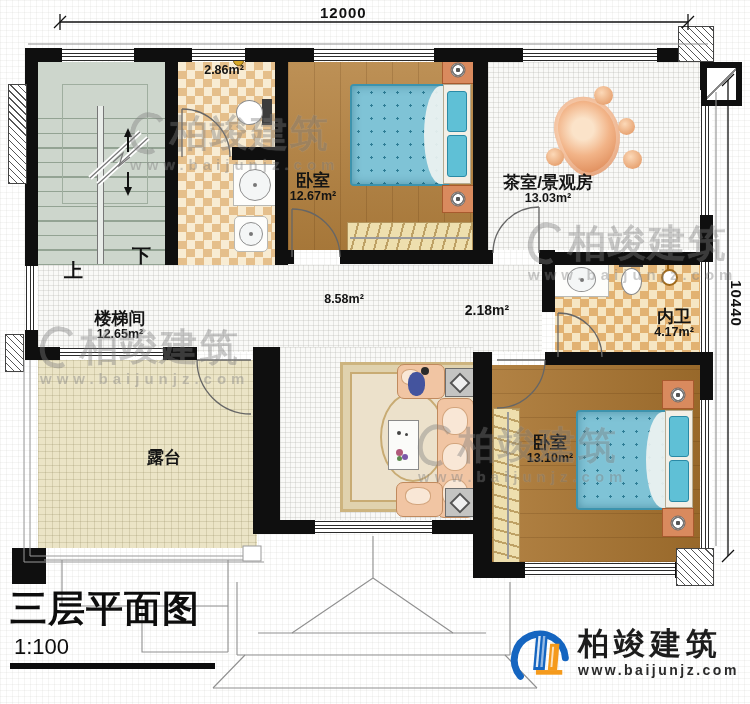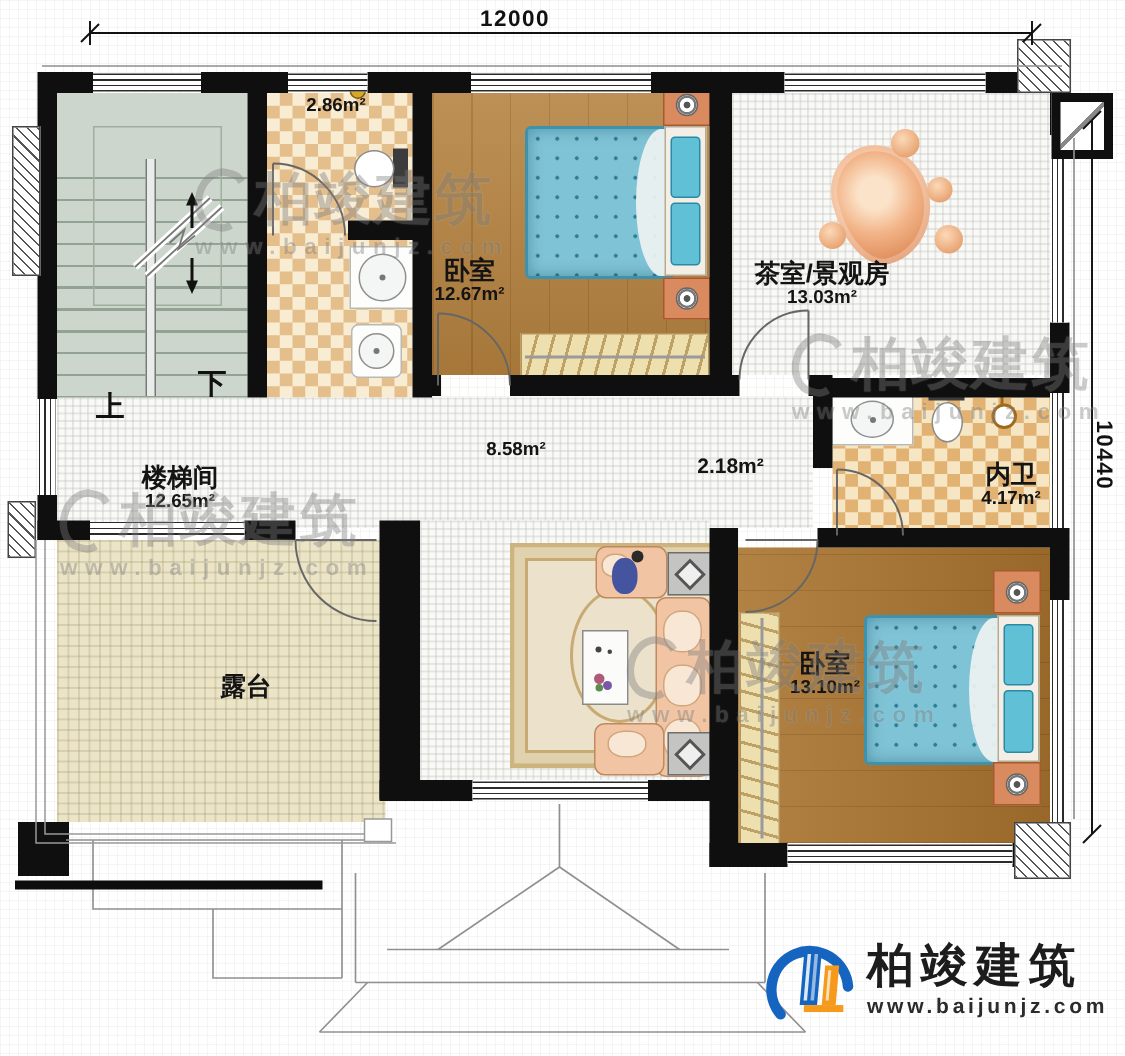--- a/index.html
+++ b/index.html
@@ -324,20 +324,23 @@
   </div>
   <div class="wm" style="left:418px;top:424px;">
     <div class="l1">
         <span class="wm-glyph"></span>
         <span>柏竣建筑</span>
       </div>
     <div class="l2">www.baijunjz.com</div>
   </div>
 
   <div id="titleblock" style="left:10px;top:584px;width:230px;">
+    <div>
+      <span class="t1">三层平面图</span><span class="t2">1:100</span>
+    </div>
     <div class="bar" style="width:205px;"></div>
   </div>
 
   <div id="logo" style="left:508px;top:620px;">
     <svg width="62" height="66" viewBox="0 0 80 84">
       <path d="M16,72 A33,33 0 1 1 74,48" stroke="#1565c0" stroke-width="9" fill="none" stroke-linecap="round"></path>
       <g transform="skewX(-5)">
         <rect x="38" y="16" width="15" height="48" fill="#1565c0"></rect>
         <rect x="41" y="20" width="3" height="40" fill="#fff" opacity=".85"></rect>
         <rect x="47" y="20" width="3" height="40" fill="#fff" opacity=".55"></rect>

